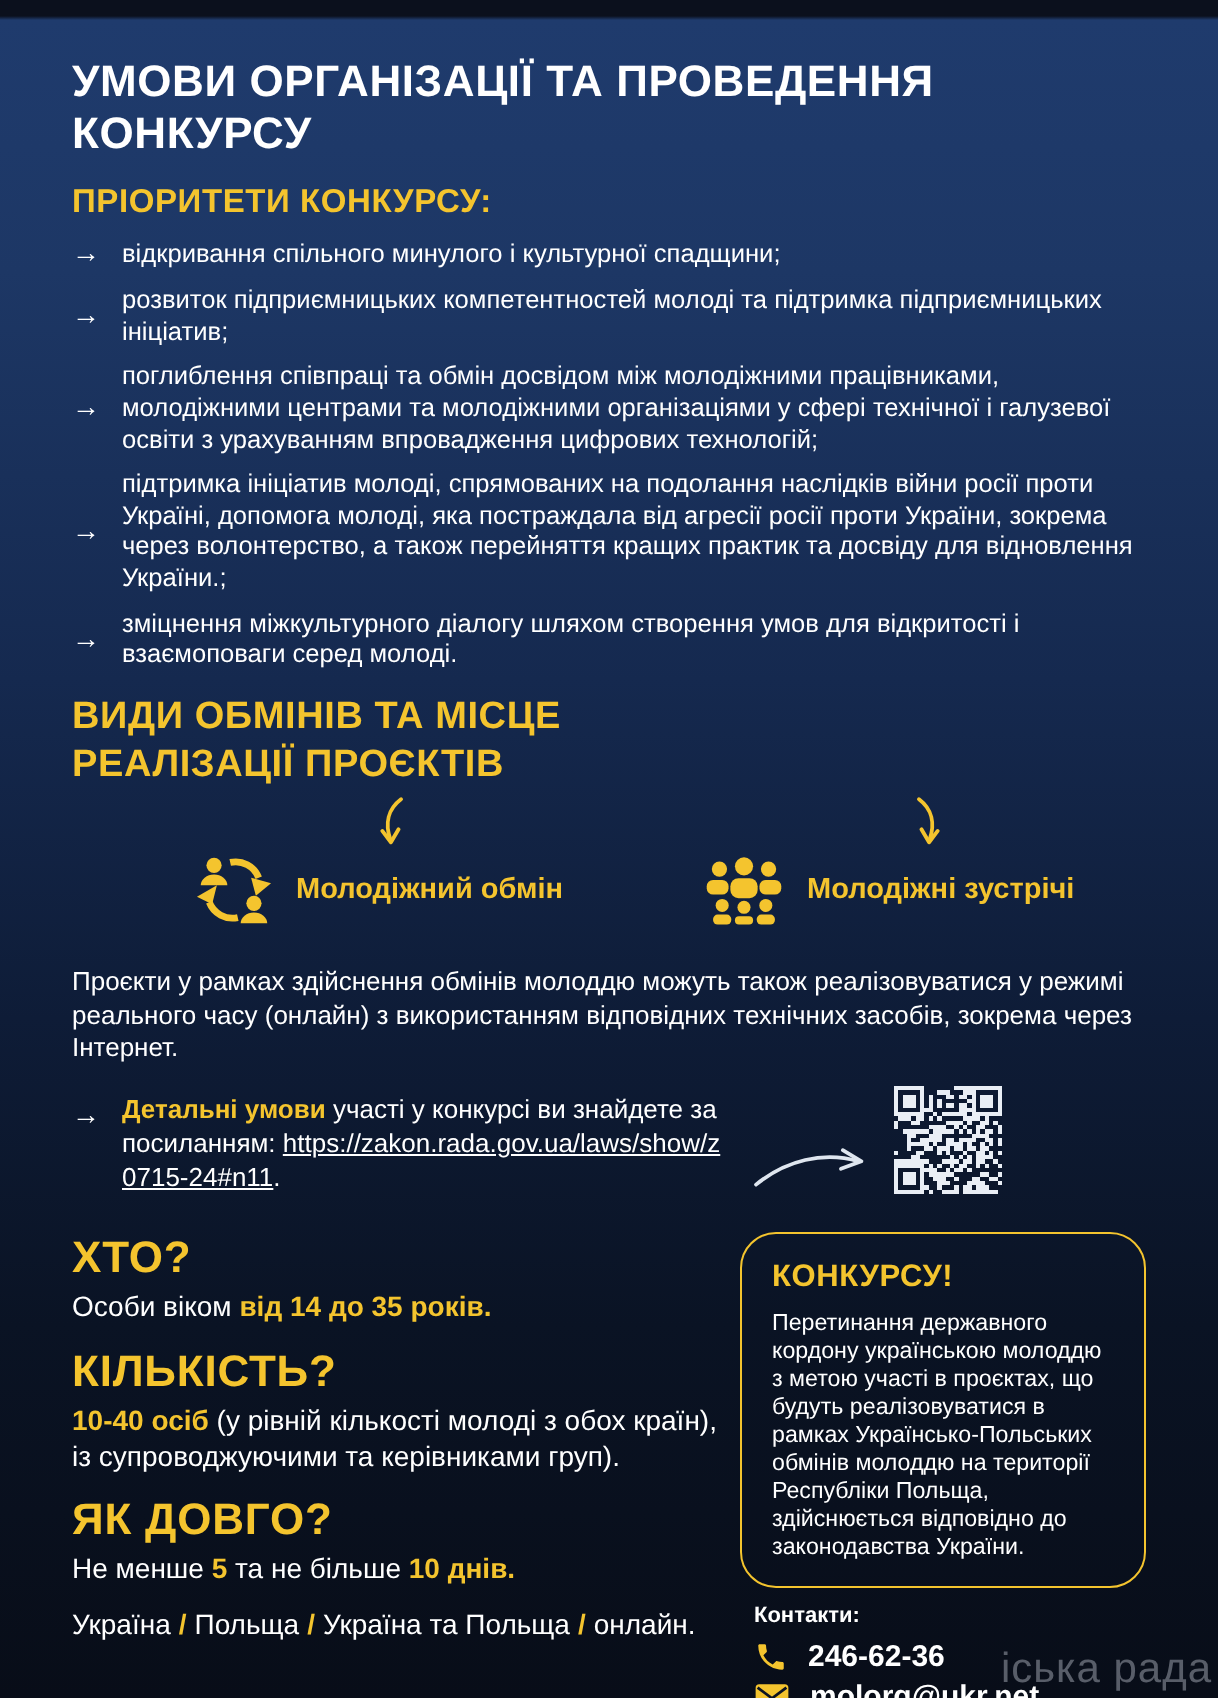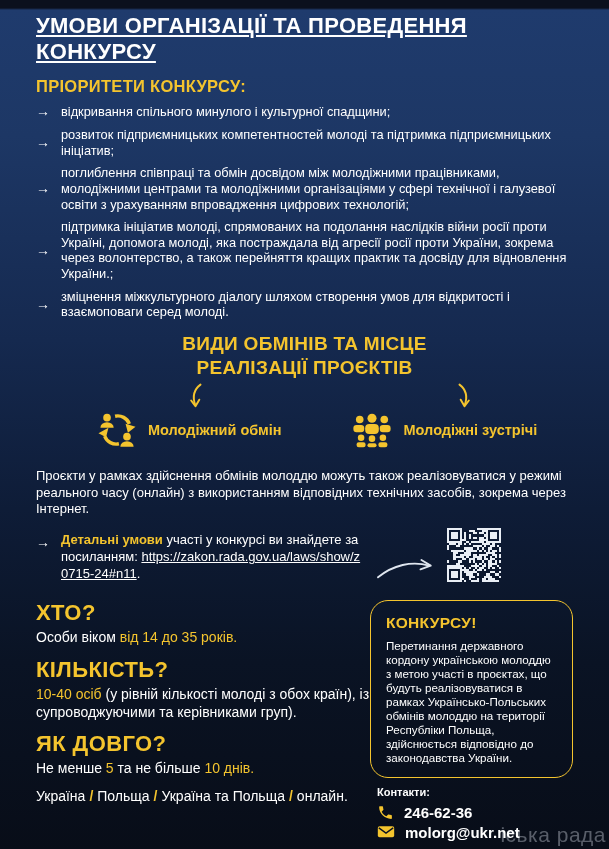--- a/index.html
+++ b/index.html
@@ -3,26 +3,26 @@
 <meta charset="utf-8">
 <style>
   :root{ --accent:#f4c42e; --txt:#ffffff; }
   *{margin:0;padding:0;box-sizing:border-box;}
   body{background:#222;display:flex;justify-content:center;font-family:"Liberation Sans",sans-serif;}
   .poster{
     position:relative;width:609px;height:849px;overflow:hidden;
     background:linear-gradient(180deg,#0b101d 0px,#0b101d 8px,#1f3b6d 10px,#1d3765 16%,#15294f 40%,#0e1c37 60%,#0a1324 78%,#080d18 100%);
     color:var(--txt);padding:0 36px;
   }
-  .title{padding-top:13px;font-size:22px;font-weight:800;letter-spacing:.3px;color:#fff;text-decoration:underline;}
+  .title{padding-top:28px;font-size:22px;font-weight:800;letter-spacing:.3px;color:#fff;}
   .prio-heading{margin-top:12px;font-size:16.5px;font-weight:800;color:var(--accent);letter-spacing:.3px;}
   .bullets{margin-top:7px;list-style:none;}
   .bullets li{display:flex;align-items:center;gap:11px;margin-bottom:7px;font-size:12.8px;line-height:1.22;}
   .arrow{color:#fff;font-size:14px;flex:0 0 auto;}
-  .section-heading{margin-top:12px;text-align:center;font-size:19px;line-height:1.25;font-weight:800;color:var(--accent);letter-spacing:.3px;}
+  .section-heading{margin-top:12px;text-align:left;font-size:19px;line-height:1.25;font-weight:800;color:var(--accent);letter-spacing:.3px;}
   .curve-arrows{position:relative;height:26px;margin-top:3px;}
   .curve-arrows svg{position:absolute;top:1px;}
   .curve-left{left:146px;} .curve-right{left:418px;}
   .icons-row{display:flex;align-items:center;margin-top:2px;height:40px;}
   .icon-group{display:flex;align-items:center;gap:12px;}
   .icon-group.first{margin-left:62px;} .icon-group.second{margin-left:70px;}
   .icon-label{font-size:14.5px;font-weight:700;color:var(--accent);}
   .note{margin-top:18px;font-size:13px;line-height:1.26;max-width:548px;}
   .details{margin-top:15px;display:flex;align-items:flex-start;}
   .details .arrow{margin-top:2px;margin-right:11px;}
@@ -30,21 +30,21 @@
   .hl{color:var(--accent);font-weight:700;}
   .link{color:#fff;text-decoration:underline;word-break:break-all;cursor:pointer;}
   .qr-arrow{margin:22px 0 0 14px;flex:0 0 auto;}
   .qr{margin:-4px 0 0 10px;flex:0 0 auto;}
   .bottom{display:flex;margin-top:14px;}
   .col-left{width:334px;flex:0 0 auto;}
   .col-right{flex:1;}
   .big-heading{font-size:22px;font-weight:800;color:var(--accent);letter-spacing:.4px;margin-bottom:3px;}
   .fact{margin-bottom:10px;}
   .fact-body{font-size:14px;line-height:1.26;}
-  .accent-b{color:var(--accent);font-weight:400;}
+  .accent-b{color:var(--accent);font-weight:700;}
   .sep{color:var(--accent);font-weight:700;margin:0 4px;}
   .important-box{border:1.5px solid var(--accent);border-radius:18px;padding:13px 15px 12px;}
   .important-heading{font-size:15.5px;font-weight:800;color:var(--accent);margin-bottom:7px;letter-spacing:.3px;}
   .important-body{font-size:11.6px;line-height:1.2;white-space:pre-line;}
   .contacts{margin-top:8px;padding-left:7px;position:relative;z-index:2;}
   .contacts-heading{font-size:11px;font-weight:700;margin-bottom:6px;}
   .contact-row{display:flex;gap:10px;font-size:15px;font-weight:600;margin-bottom:3px;}
   .watermark{position:absolute;right:3px;bottom:2px;font-size:21px;color:rgba(154,160,172,.55);z-index:1;letter-spacing:.5px;}
 </style>
 </head>

